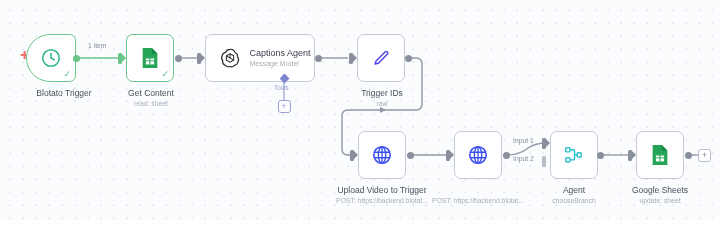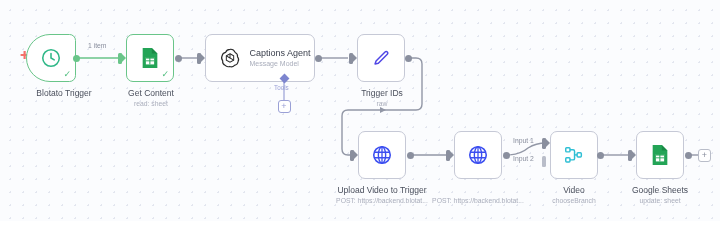--- a/index.html
+++ b/index.html
@@ -256,21 +256,21 @@
       <rect x="15.4" y="9.6" width="4.6" height="4.6" rx="1" fill="none" stroke="#2fbfd4" stroke-width="1.6"></rect>
       <path d="M7.6 6.3 H11 Q12.6 6.3 12.6 8 V16 Q12.6 17.3 11 17.3 H7.6" fill="none" stroke="#2fbfd4" stroke-width="1.6"></path>
       <path d="M12.6 11.9 H15.4" fill="none" stroke="#2fbfd4" stroke-width="1.6"></path>
     </svg>
   </div>
   <div class="port-in arrow" style="left:542px; top:137.5px;"></div>
   <div class="port-in muted" style="left:542px; top:155.5px;"></div>
   <div class="wirelabel" style="left:513px; top:137px;">Input 1</div>
   <div class="wirelabel" style="left:513px; top:155px;">Input 2</div>
   <div class="port-out" style="left:597px; top:151.5px;"></div>
-  <div class="label" style="left:512px; top:185px; width:124px;">Video</div>
+  <div class="label" style="left:512px; top:185px; width:124px;">Agent</div>
   <div class="sublabel" style="left:512px; top:196px; width:124px;">chooseBranch</div>
 
   <div class="node sq" style="left:636px; top:131px;">
     <svg class="icon" width="20" height="22" viewBox="0 0 20 24">
       <path d="M2 1 h10 l6 6 v16 h-16 z" fill="#23a456"></path>
       <path d="M12 1 l6 6 h-6 z" fill="#1a8a46"></path>
       <rect x="5.5" y="11" width="9" height="8" fill="#ffffff"></rect>
       <rect x="5.5" y="11" width="9" height="1.6" fill="#23a456"></rect>
       <rect x="9.3" y="11" width="1.1" height="8" fill="#23a456"></rect>
       <rect x="5.5" y="14.6" width="9" height="1" fill="#23a456"></rect>

